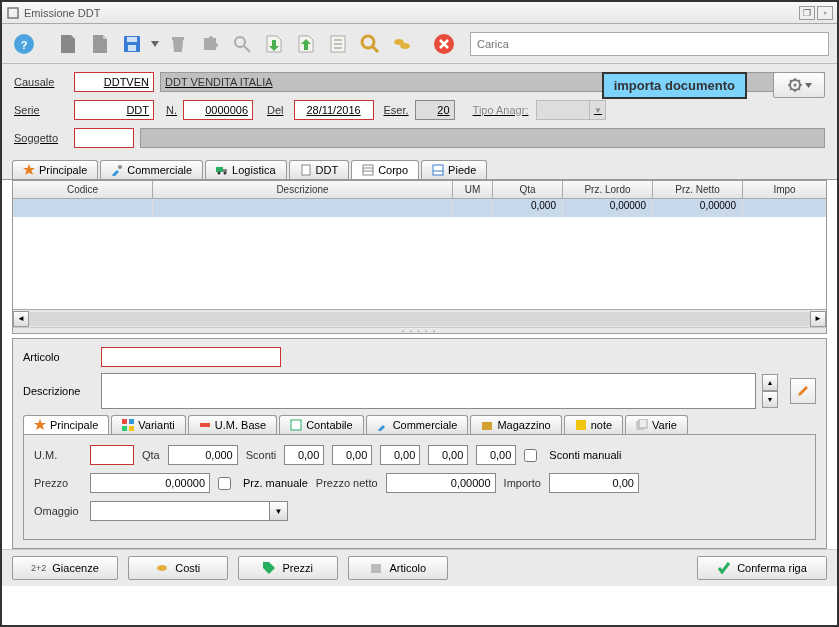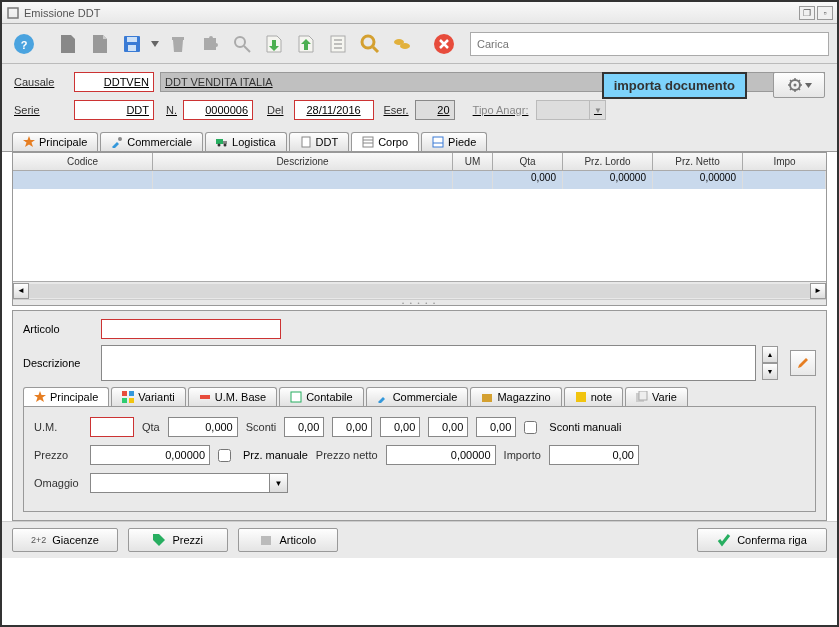--- a/index.html
+++ b/index.html
@@ -195,20 +195,26 @@
     <input class="txtfield red" style="width: 80px; margin-left: 10px; text-align: center;" value="28/11/2016">
     <span style="width:10px"></span>
     <span class="flabel">Eser.</span>
     <input class="txtfield" style="width: 40px; margin-left: 6px; background: rgb(221, 221, 221);" value="20">
     <span style="width:18px"></span>
     <span class="flabel" style="color:#888">Tipo Anagr:</span>
     <div style="width:70px;height:20px;border:1px solid #bbb;background:#ddd;margin-left:8px;display:flex;justify-content:flex-end;align-items:center">
         <div style="width:16px;height:18px;border-left:1px solid #bbb;display:flex;align-items:center;justify-content:center;font-size:8px;color:#888">▼</div>
       </div>
   </div>
+  <div class="hdr-row">
+    <span class="hdr-label">Soggetto</span>
+    <input class="txtfield red" style="width: 60px;" value="">
+    <span style="width:6px"></span>
+    <div class="wide-desc"></div>
+  </div>
 
   <div class="gear-btn">
     <svg width="16" height="16">
         <circle cx="8" cy="8" r="5" fill="none" stroke="#777" stroke-width="2"></circle>
         <circle cx="8" cy="8" r="1.5" fill="#777"></circle>
         <path d="M8 1v2M8 13v2M1 8h2M13 8h2M3 3l1.5 1.5M11.5 11.5L13 13M13 3l-1.5 1.5M4.5 11.5L3 13" stroke="#777" stroke-width="1.5"></path>
       </svg>
     <svg width="7" height="5">
         <path d="M0 0h7L3.5 5z" fill="#666"></path>
       </svg>
@@ -408,20 +414,26 @@
   </div>
 </div>
 
 <div class="bottom-bar">
   <div class="bbtn">
       <span style="font-size:9px;color:#555">2+2</span>
       <span>Giacenze</span>
     </div>
   <div class="bbtn">
       <svg width="14" height="14">
+        <ellipse cx="7" cy="7" rx="5" ry="3" fill="#e2b13c"></ellipse>
+      </svg>
+      <span>Costi</span>
+    </div>
+  <div class="bbtn">
+      <svg width="14" height="14">
         <path d="M1 1h6l6 6-6 6-6-6z" fill="#27ae60"></path>
       </svg>
       <span>Prezzi</span>
     </div>
   <div class="bbtn">
       <svg width="14" height="14">
         <rect x="2" y="3" width="10" height="9" fill="#bbb"></rect>
       </svg>
       <span>Articolo</span>
     </div>

